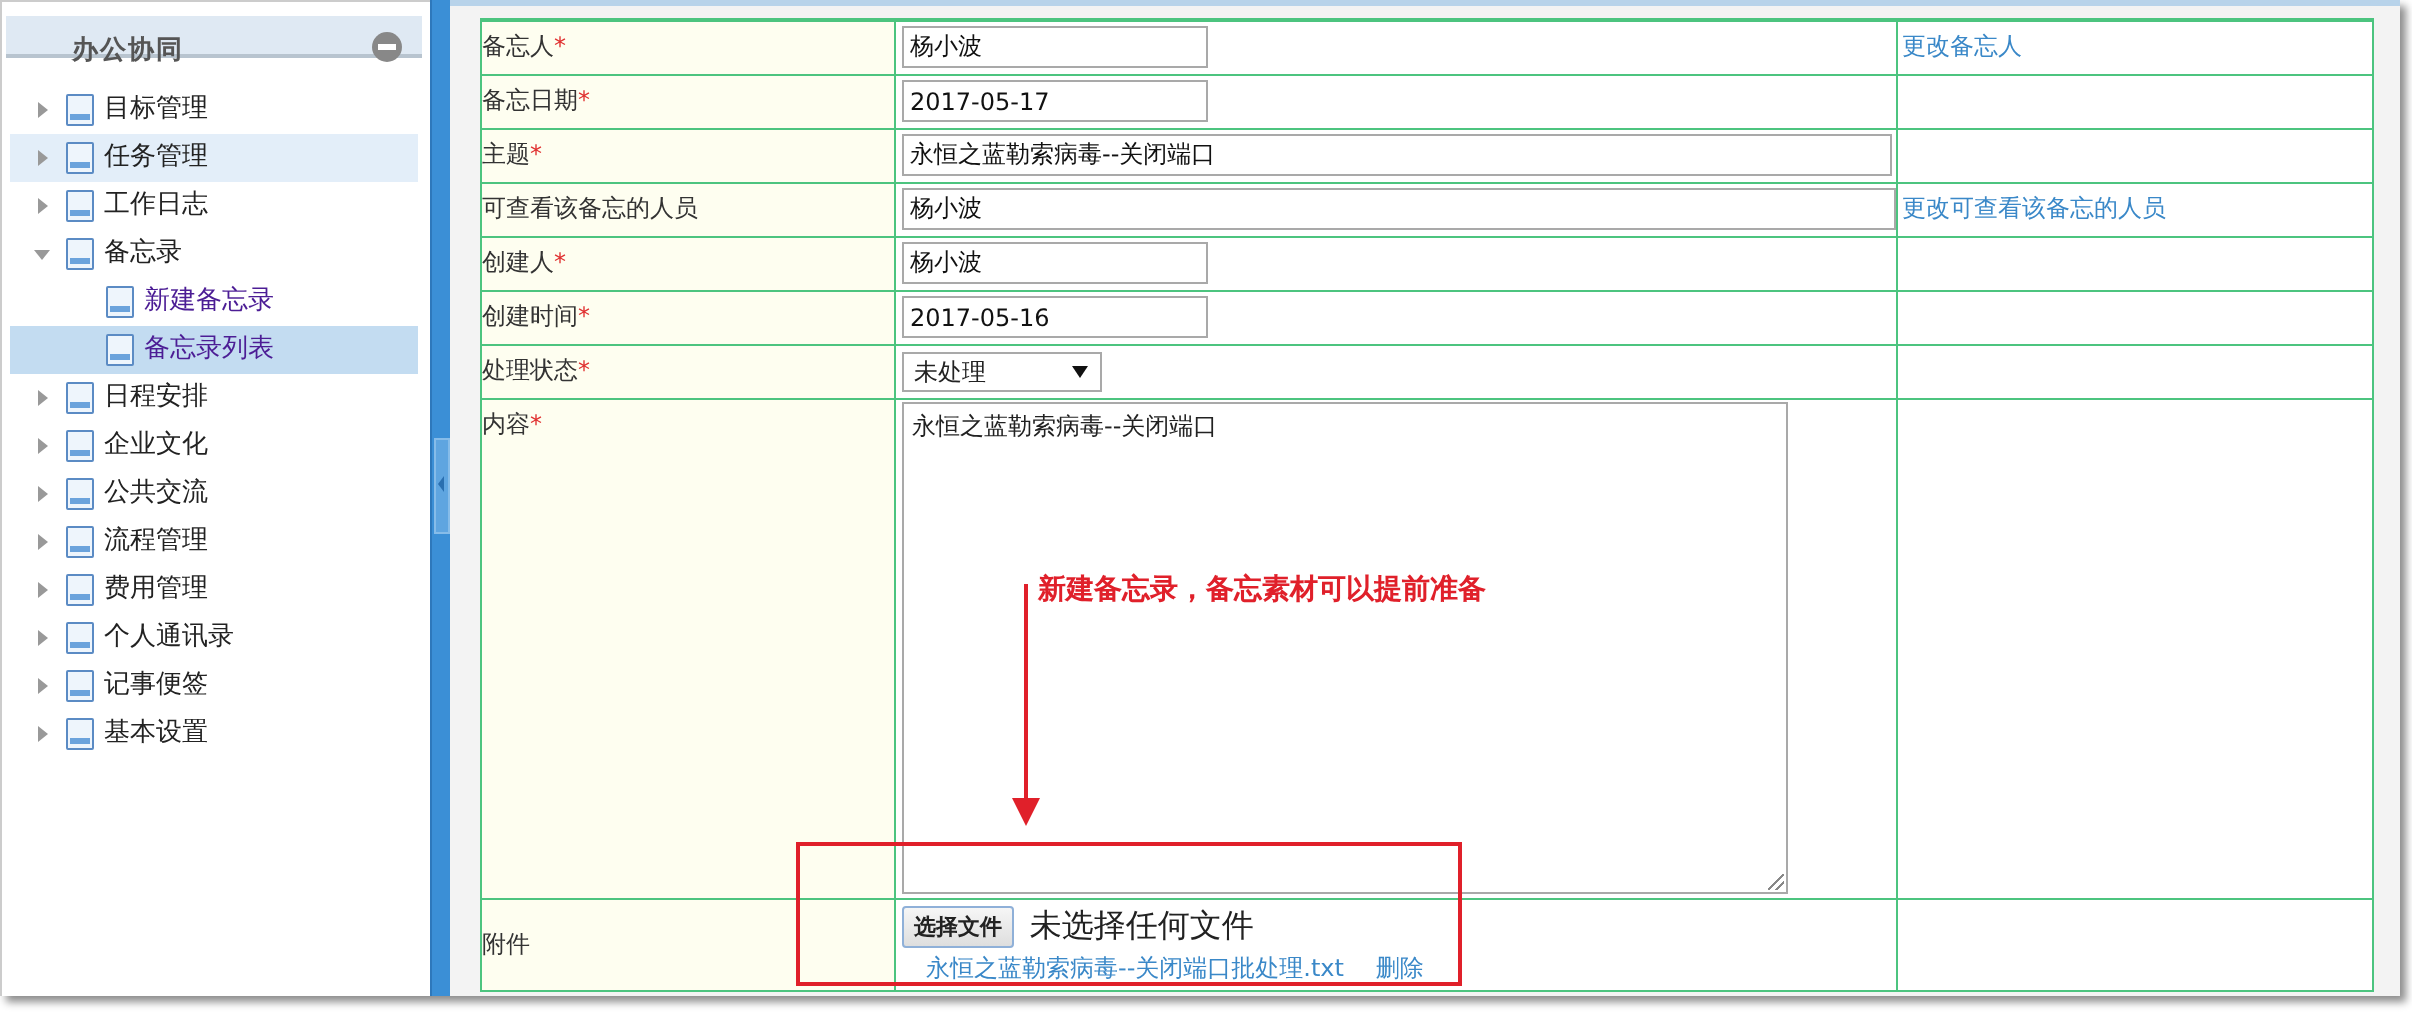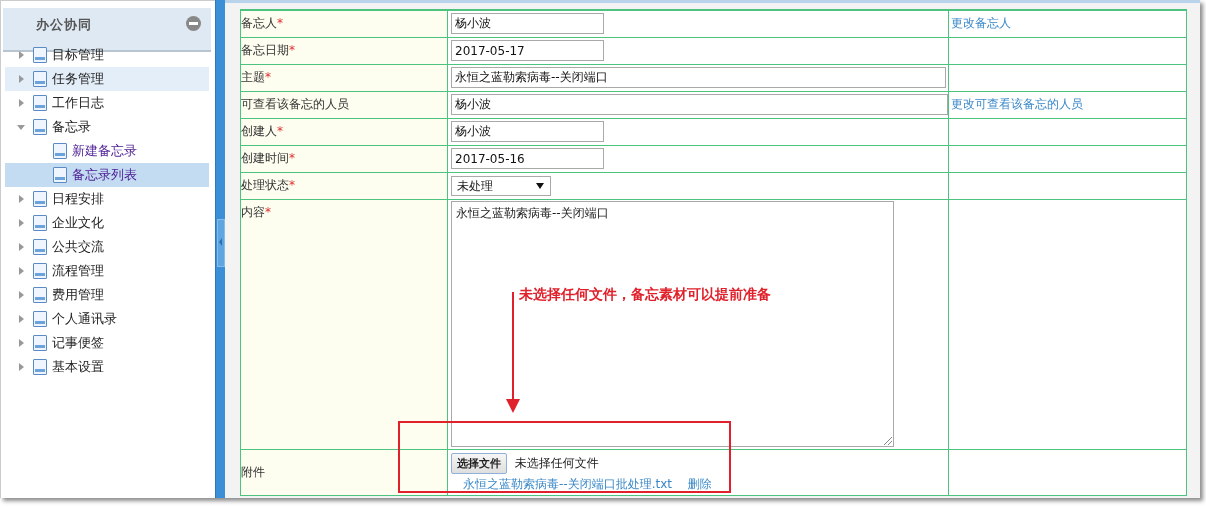--- a/index.html
+++ b/index.html
@@ -15,21 +15,21 @@
     background: #fff;
     border-right: 1px solid #bbb;
     box-shadow: 3px 3px 4px rgba(0,0,0,0.45);
   }
   
   .sidebar {
     position: absolute; left: 0; top: 0; width: 215px; height: 498px;
     background: #fff; border-left: 1px solid #ccc; border-top: 1px solid #ccc;
   }
   .sidebar-header {
-    position: absolute; left: 2px; top: 7px; width: 208px; height: 44px;
+    position: absolute; left: 2px; top: 7px; width: 208px; height: 21px;
     background: #dfe9f3;
     border-bottom: 2px solid #b8c4cf;
   }
   .sidebar-title {
     position: absolute; left: 33px; top: 8px;
     font-family: "DejaVu Serif", "Liberation Serif", serif;
     font-weight: bold; font-size: 13px; color: #555; letter-spacing: 1px;
   }
   .collapse-btn {
     position: absolute; right: 10px; top: 8px; width: 15px; height: 15px;
@@ -123,21 +123,21 @@
   .resize-grip {
     position: absolute; right: 1px; bottom: 1px; width: 8px; height: 8px;
     background: linear-gradient(135deg, transparent 45%, #888 45%, #888 55%, transparent 55%, transparent 70%, #888 70%, #888 80%, transparent 80%);
   }
   .file-row { padding-top: 3px; }
   .file-btn {
     display: inline-block; height: 21px; padding: 1px 5px; font-size: 11px;
     border: 1px solid #8fb0d8; background: linear-gradient(#f6f6f6, #dedede);
     border-radius: 2px; line-height: 17px; vertical-align: middle; font-weight: bold;
   }
-  .file-none { margin-left: 4px; font-size: 12px; vertical-align: middle; }
+  .file-none { margin-left: 4px; font-size: 16px; vertical-align: middle; }
   .attach-list { padding-left: 12px; margin-top: 2px; margin-bottom: 2px; }
   .attach-list .link { margin-right: 12px; }
   
   .annot-text {
     position: absolute; left: 519px; top: 286px; color: #e0202a;
     font-family: "DejaVu Serif", "Liberation Serif", serif;
     font-weight: bold; font-size: 14px;
   }
   .annot-line { position: absolute; left: 512px; top: 292px; width: 2px; height: 108px; background: #e0202a; }
   .annot-head {
@@ -301,16 +301,16 @@
             <span class="link">删除</span>
           </div>
         </td>
         <td class="action"></td>
       </tr>
     </tbody>
       </table>
   </div>
 </div>
 
-<div class="annot-text">未选择任何文件，备忘素材可以提前准备</div>
+<div class="annot-text">新建备忘录，备忘素材可以提前准备</div>
 <div class="annot-line"></div>
 <div class="annot-head"></div>
 <div class="annot-box"></div>
 
 </body></html>

